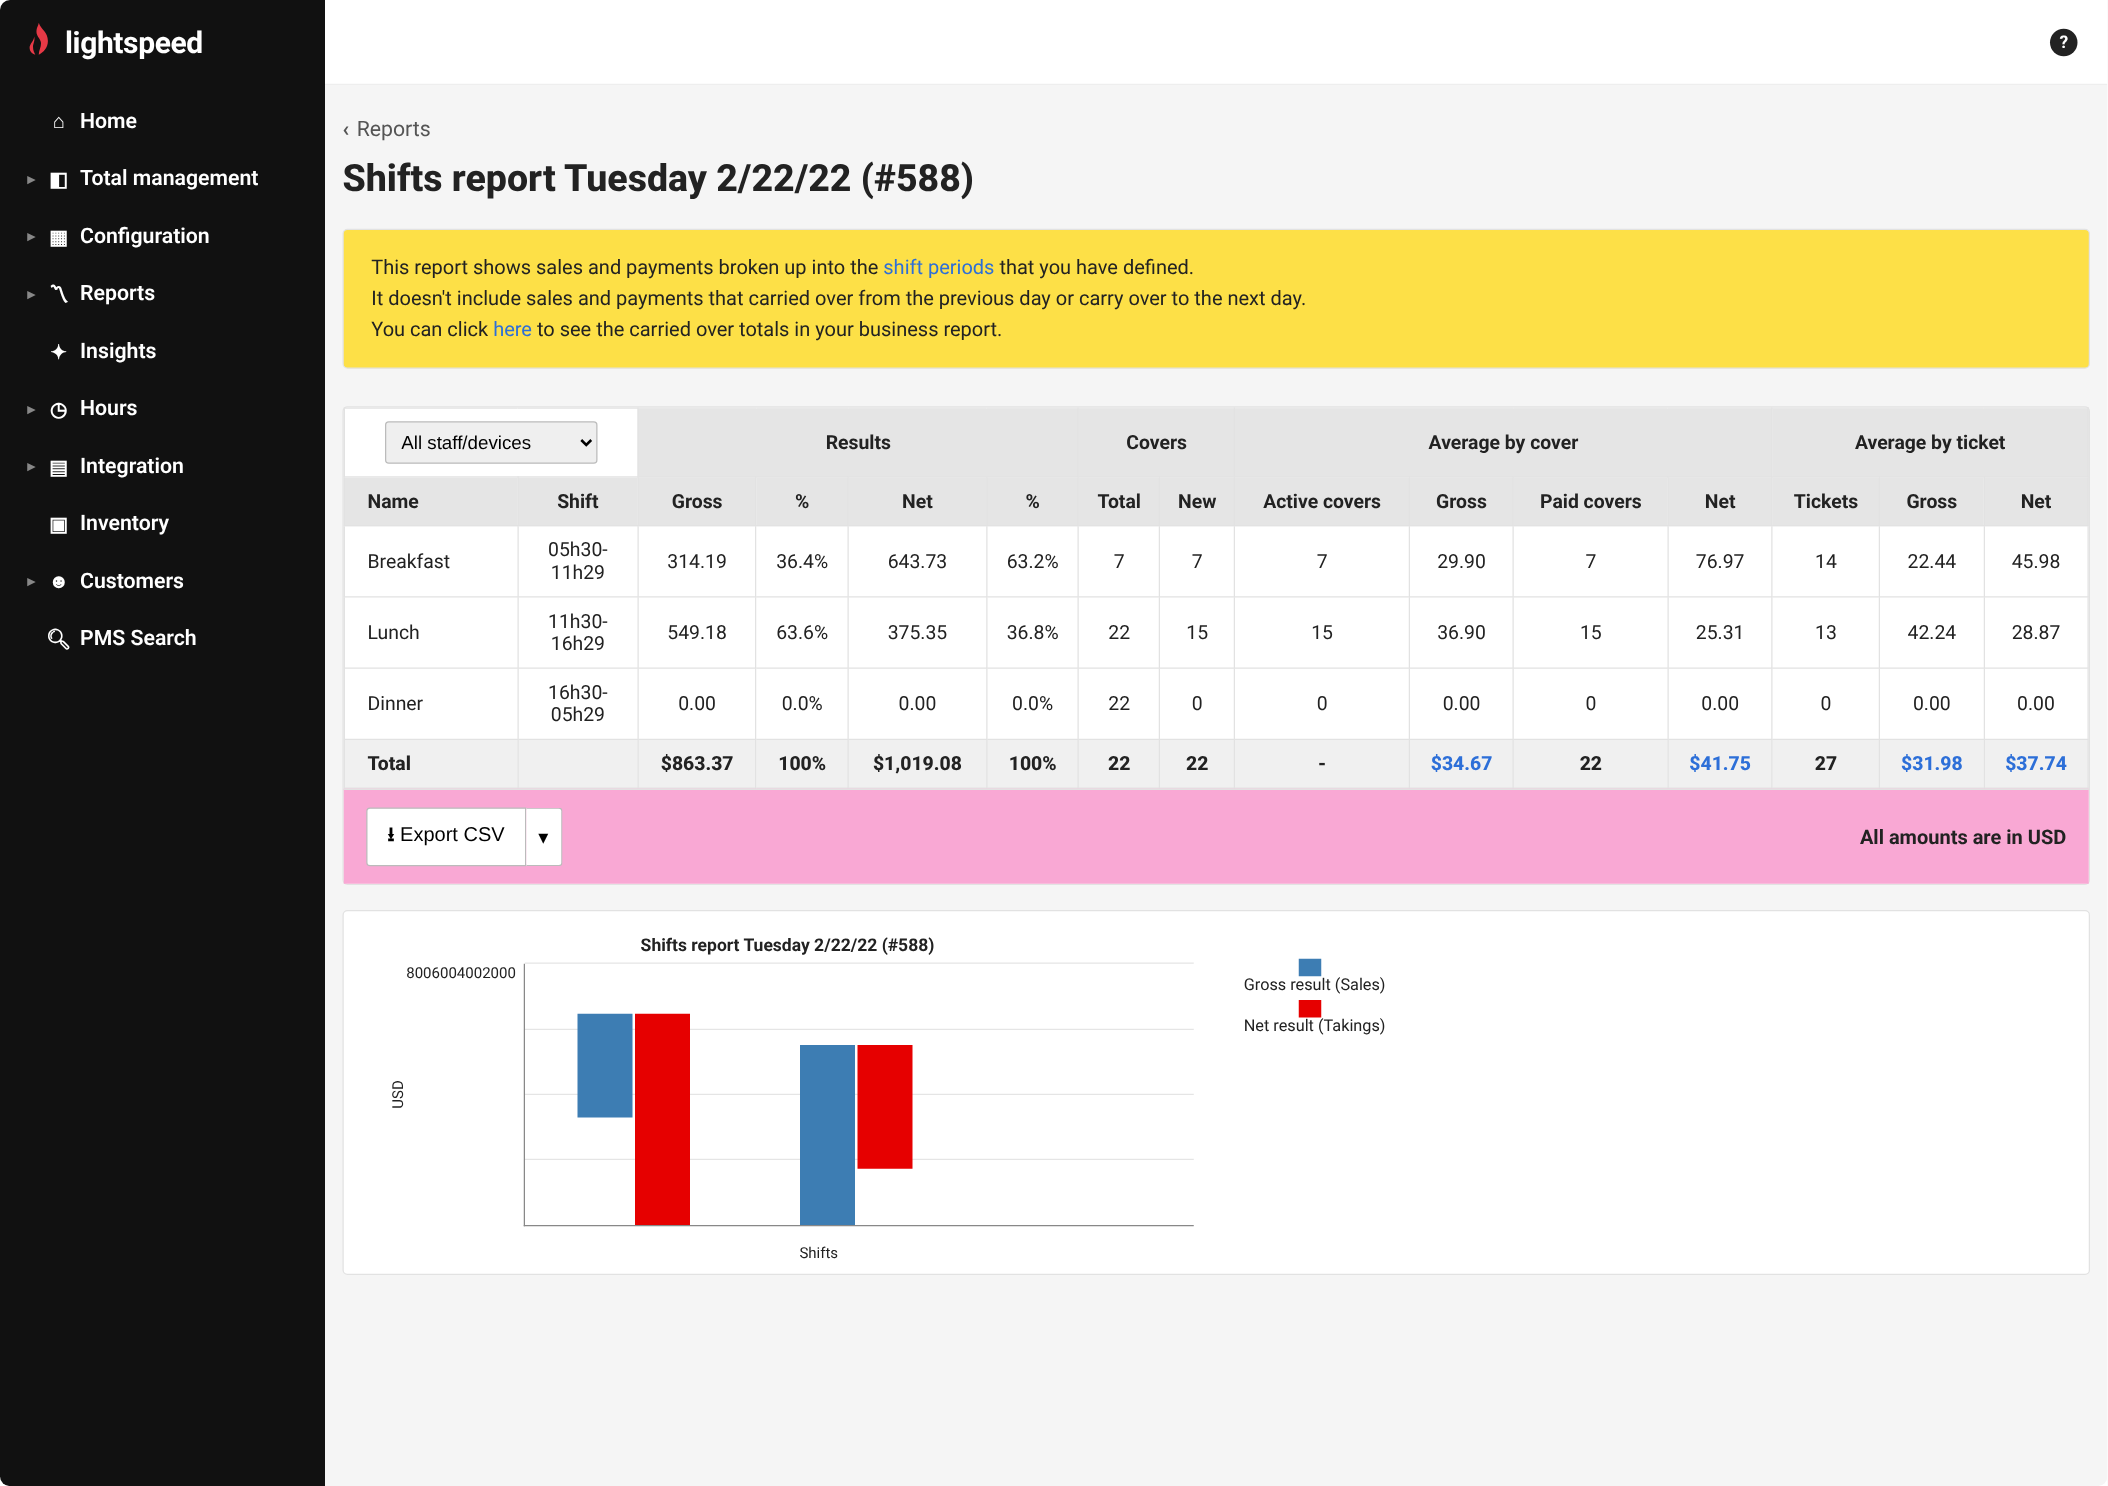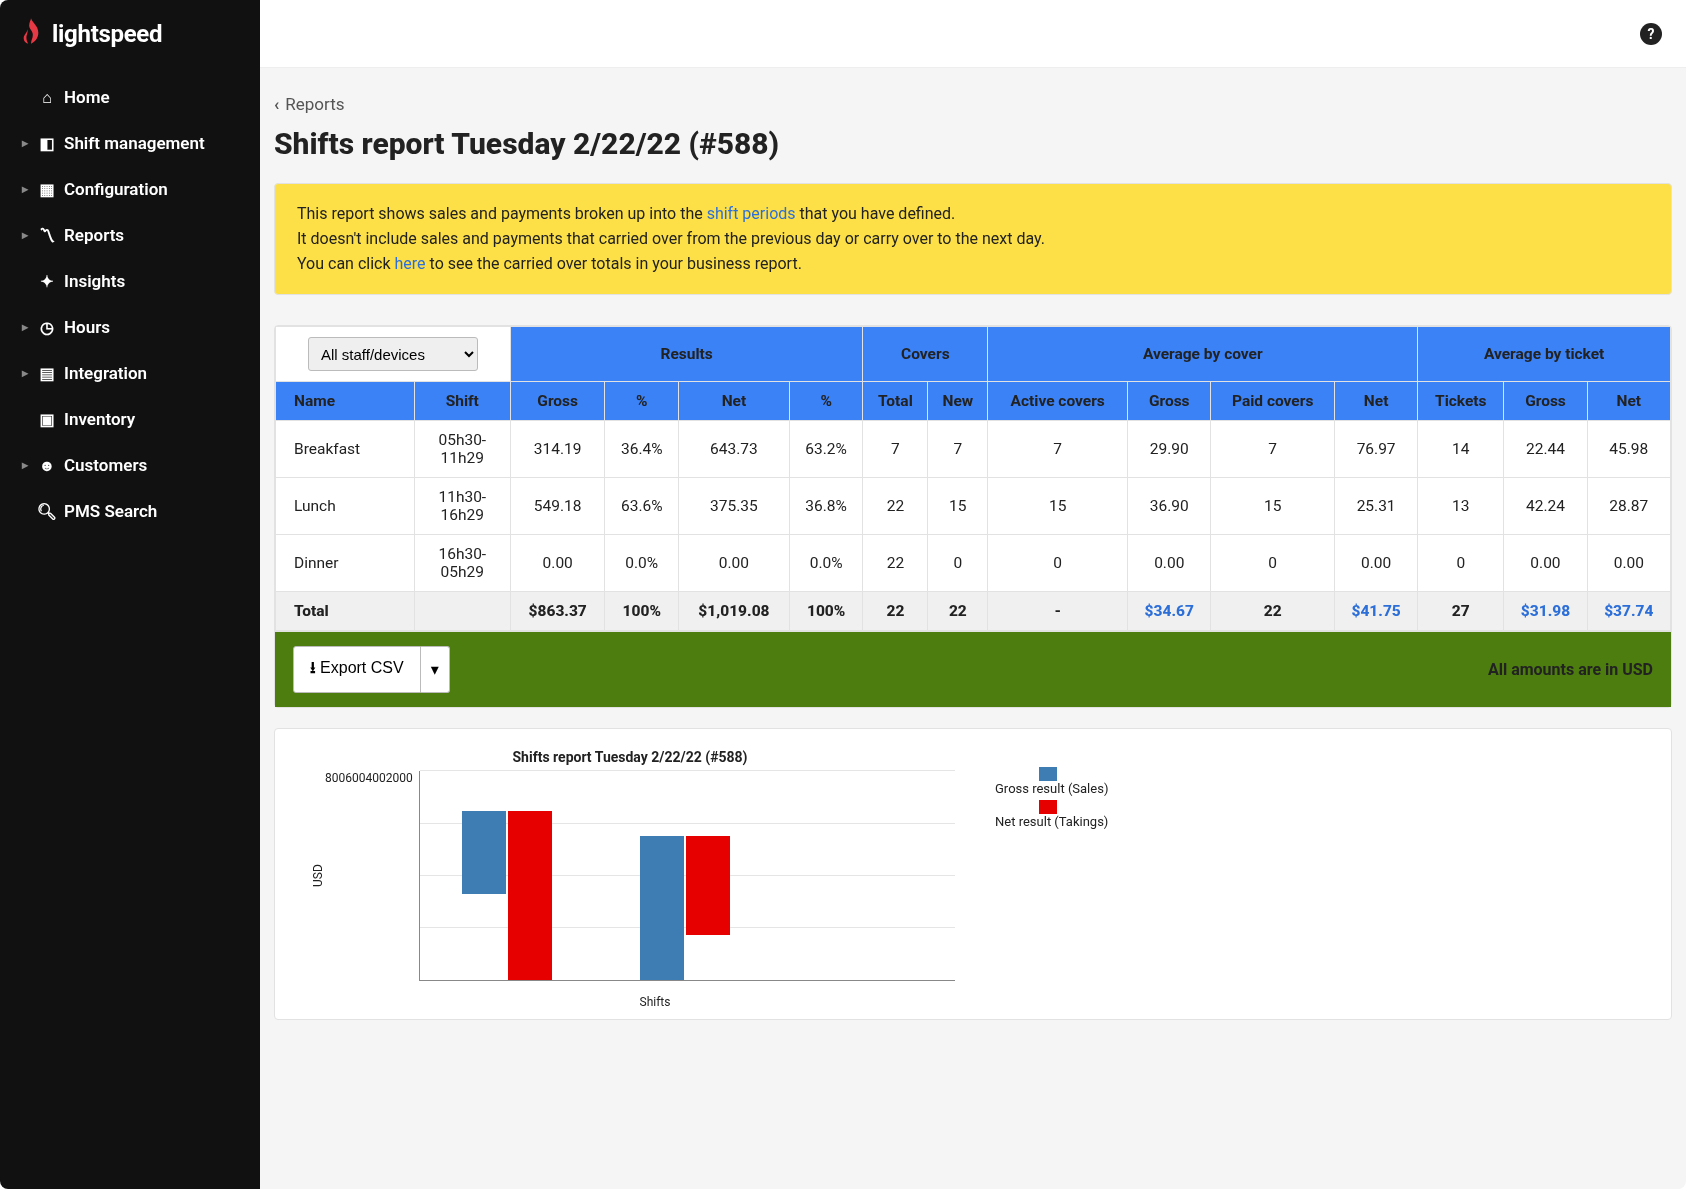--- a/index.html
+++ b/index.html
@@ -20,26 +20,26 @@
     .content { background: #f5f5f5; flex: 1; overflow: auto; padding: 26px 14px; }
     .breadcrumb { font-size: 17px; color: #555; margin-bottom: 12px; cursor: pointer; }
     .breadcrumb .chev { font-weight: 700; margin-right: 6px; }
     h1.page-title { font-size: 30px; font-weight: 800; margin-bottom: 22px; }
     .info-card { background: #fde047; border: 1px solid #e2e2e2; border-radius: 4px; padding: 18px 22px; font-size: 16px; line-height: 1.55; margin-bottom: 30px; }
     .info-card a { color: #2d6fd8; text-decoration: none; }
     
     .table-card { background: #fff; border: 1px solid #e2e2e2; border-radius: 4px; margin-bottom: 20px; }
     table.shift { width: 100%; border-collapse: collapse; font-size: 15.5px; }
     table.shift th, table.shift td { border: 1px solid #e2e2e2; padding: 10px 8px; text-align: center; }
-    table.shift th { background: #3b82f6; font-weight: 700; }
+    table.shift th { background: #e5e5e5; font-weight: 700; }
     .name-cell { text-align: left !important; padding-left: 18px !important; }
     .staff-select { width: 170px; height: 34px; border: 1px solid #bbb; border-radius: 3px; font-size: 15px; padding: 0 8px; }
     tr.total-row td { background: #f0f0f0; font-weight: 800; }
     tr.total-row td.link-blue, td.link-blue { color: #2d6fd8 !important; }
-    .table-footer { display: flex; align-items: center; justify-content: space-between; padding: 14px 18px; background: #4d7c0f; border-top: 1px solid #e2e2e2; font-size: 16px; }
+    .table-footer { display: flex; align-items: center; justify-content: space-between; padding: 14px 18px; background: #f9a8d4; border-top: 1px solid #e2e2e2; font-size: 16px; }
     .btn { background: #fff; border: 1px solid #bbb; border-radius: 3px; padding: 9px 16px; font-size: 16px; cursor: pointer; }
     .btn-group { display: flex; }
     .btn-group .btn:first-child { border-top-right-radius: 0; border-bottom-right-radius: 0; }
     .btn-group .btn.dropdown { border-left: none; border-top-left-radius: 0; border-bottom-left-radius: 0; padding: 9px 10px; }
     .footer-note { font-weight: 700; }
     
     .chart-card { background: #fff; border: 1px solid #e2e2e2; border-radius: 4px; padding: 20px 30px 10px 30px; position: relative; }
     .chart-container { display: flex; }
     .chart-plot { width: 650px; }
     .chart-title { font-size: 14px; font-weight: 700; text-align: center; margin-bottom: 6px; }
@@ -78,21 +78,21 @@
 
     <ul class="nav">
       <li class="nav-item">
         <span class="caret"></span>
           <span class="icon">⌂</span>
         <span>Home</span>
       </li>
       <li class="nav-item">
         <span class="caret">▸</span>
           <span class="icon">◧</span>
-        <span>Shift management</span>
+        <span>Total management</span>
       </li>
       <li class="nav-item">
         <span class="caret">▸</span>
           <span class="icon">▦</span>
         <span>Configuration</span>
       </li>
       <li class="nav-item">
         <span class="caret">▸</span>
           <span class="icon">〽</span>
         <span>Reports</span>

